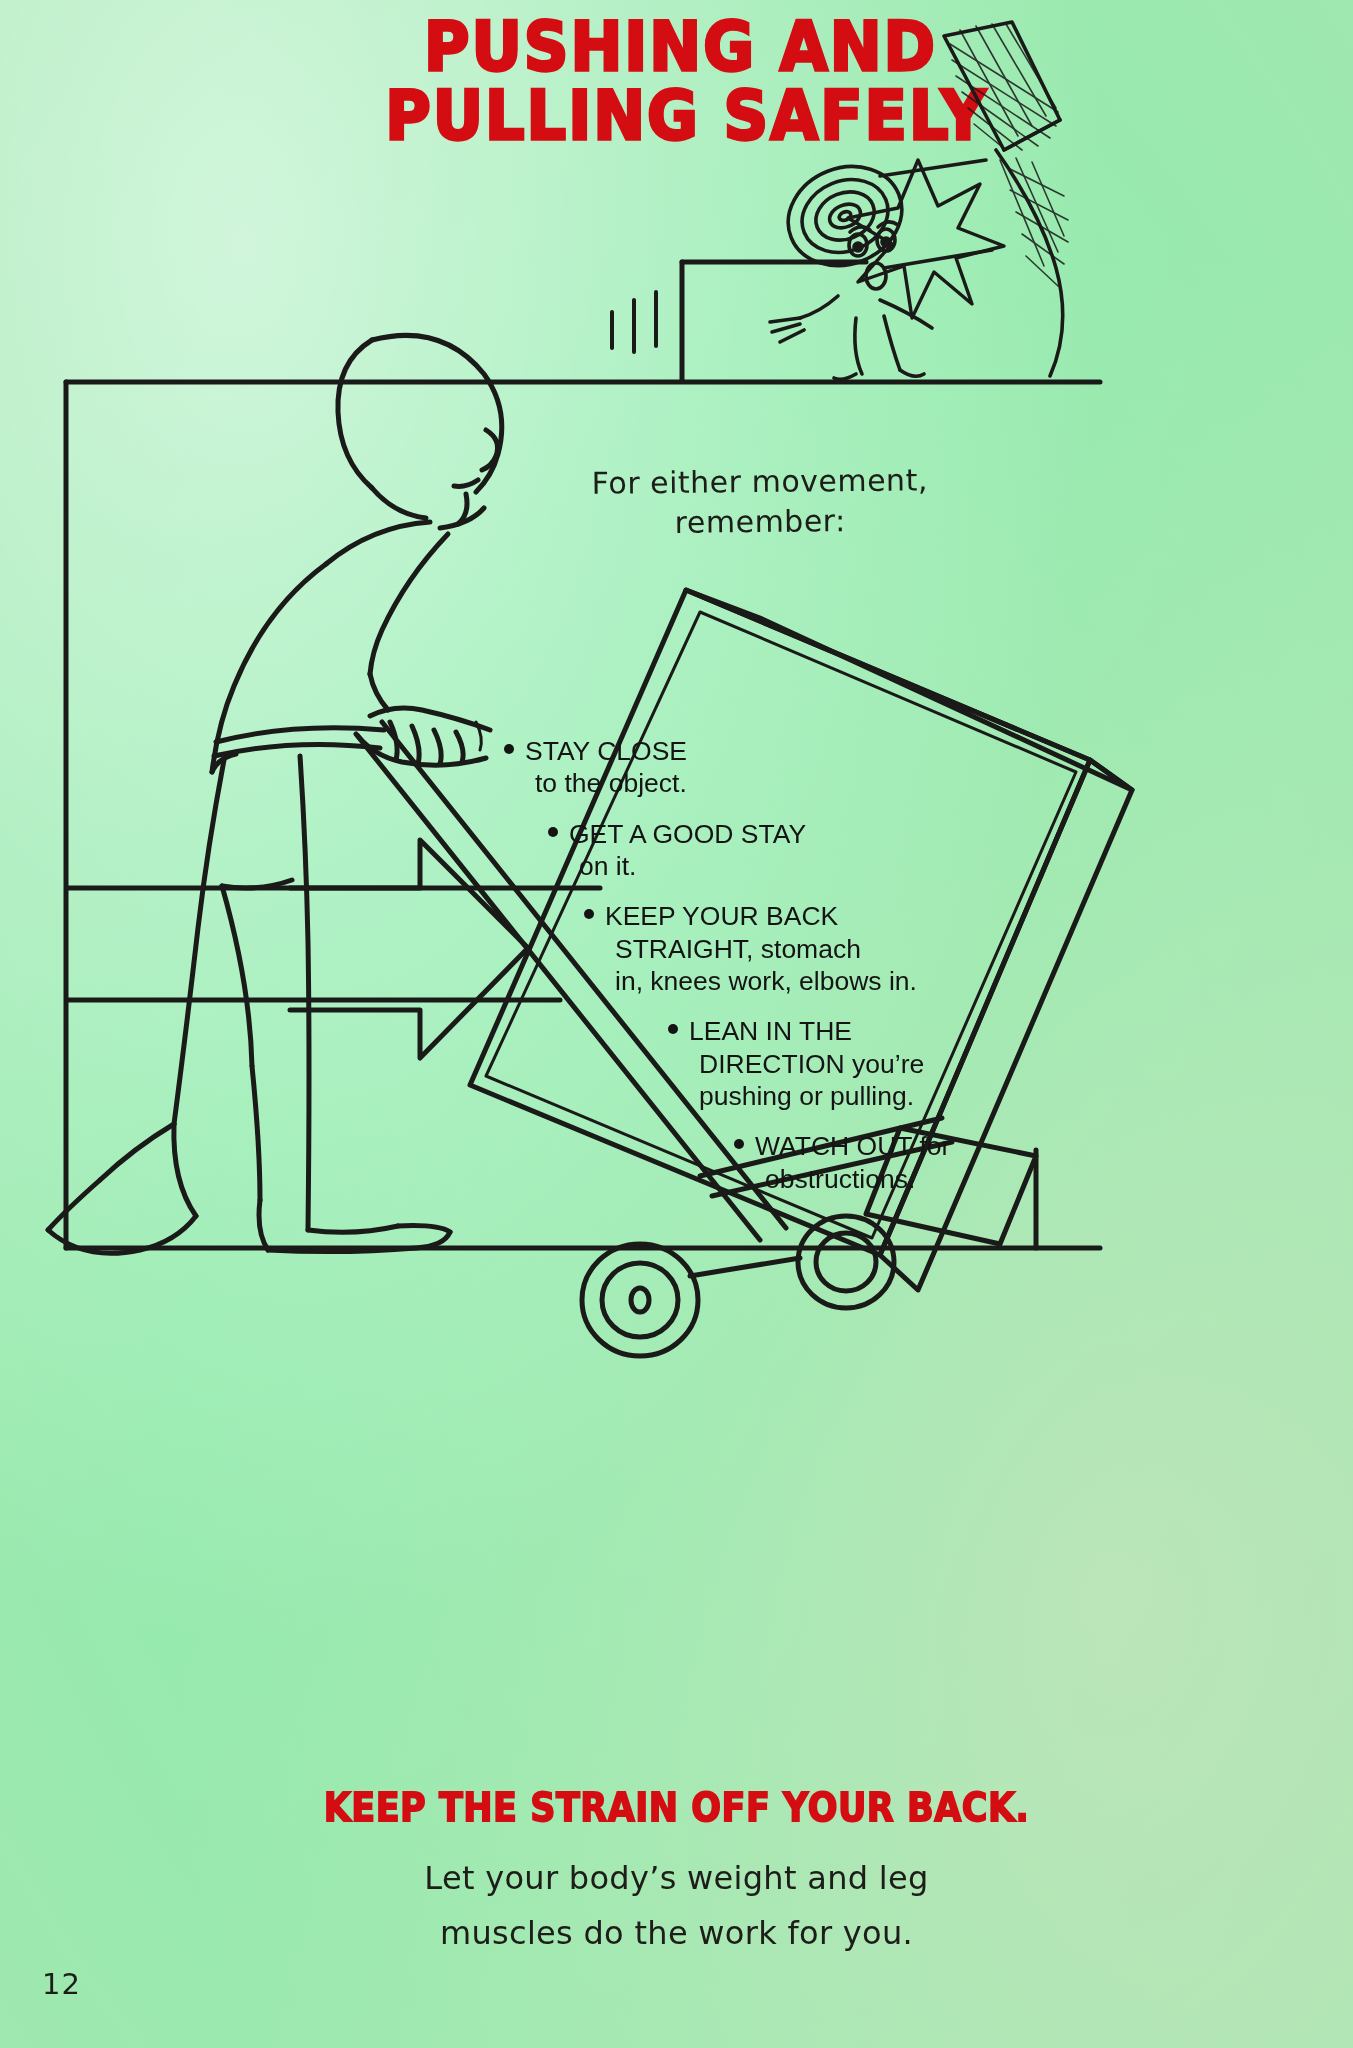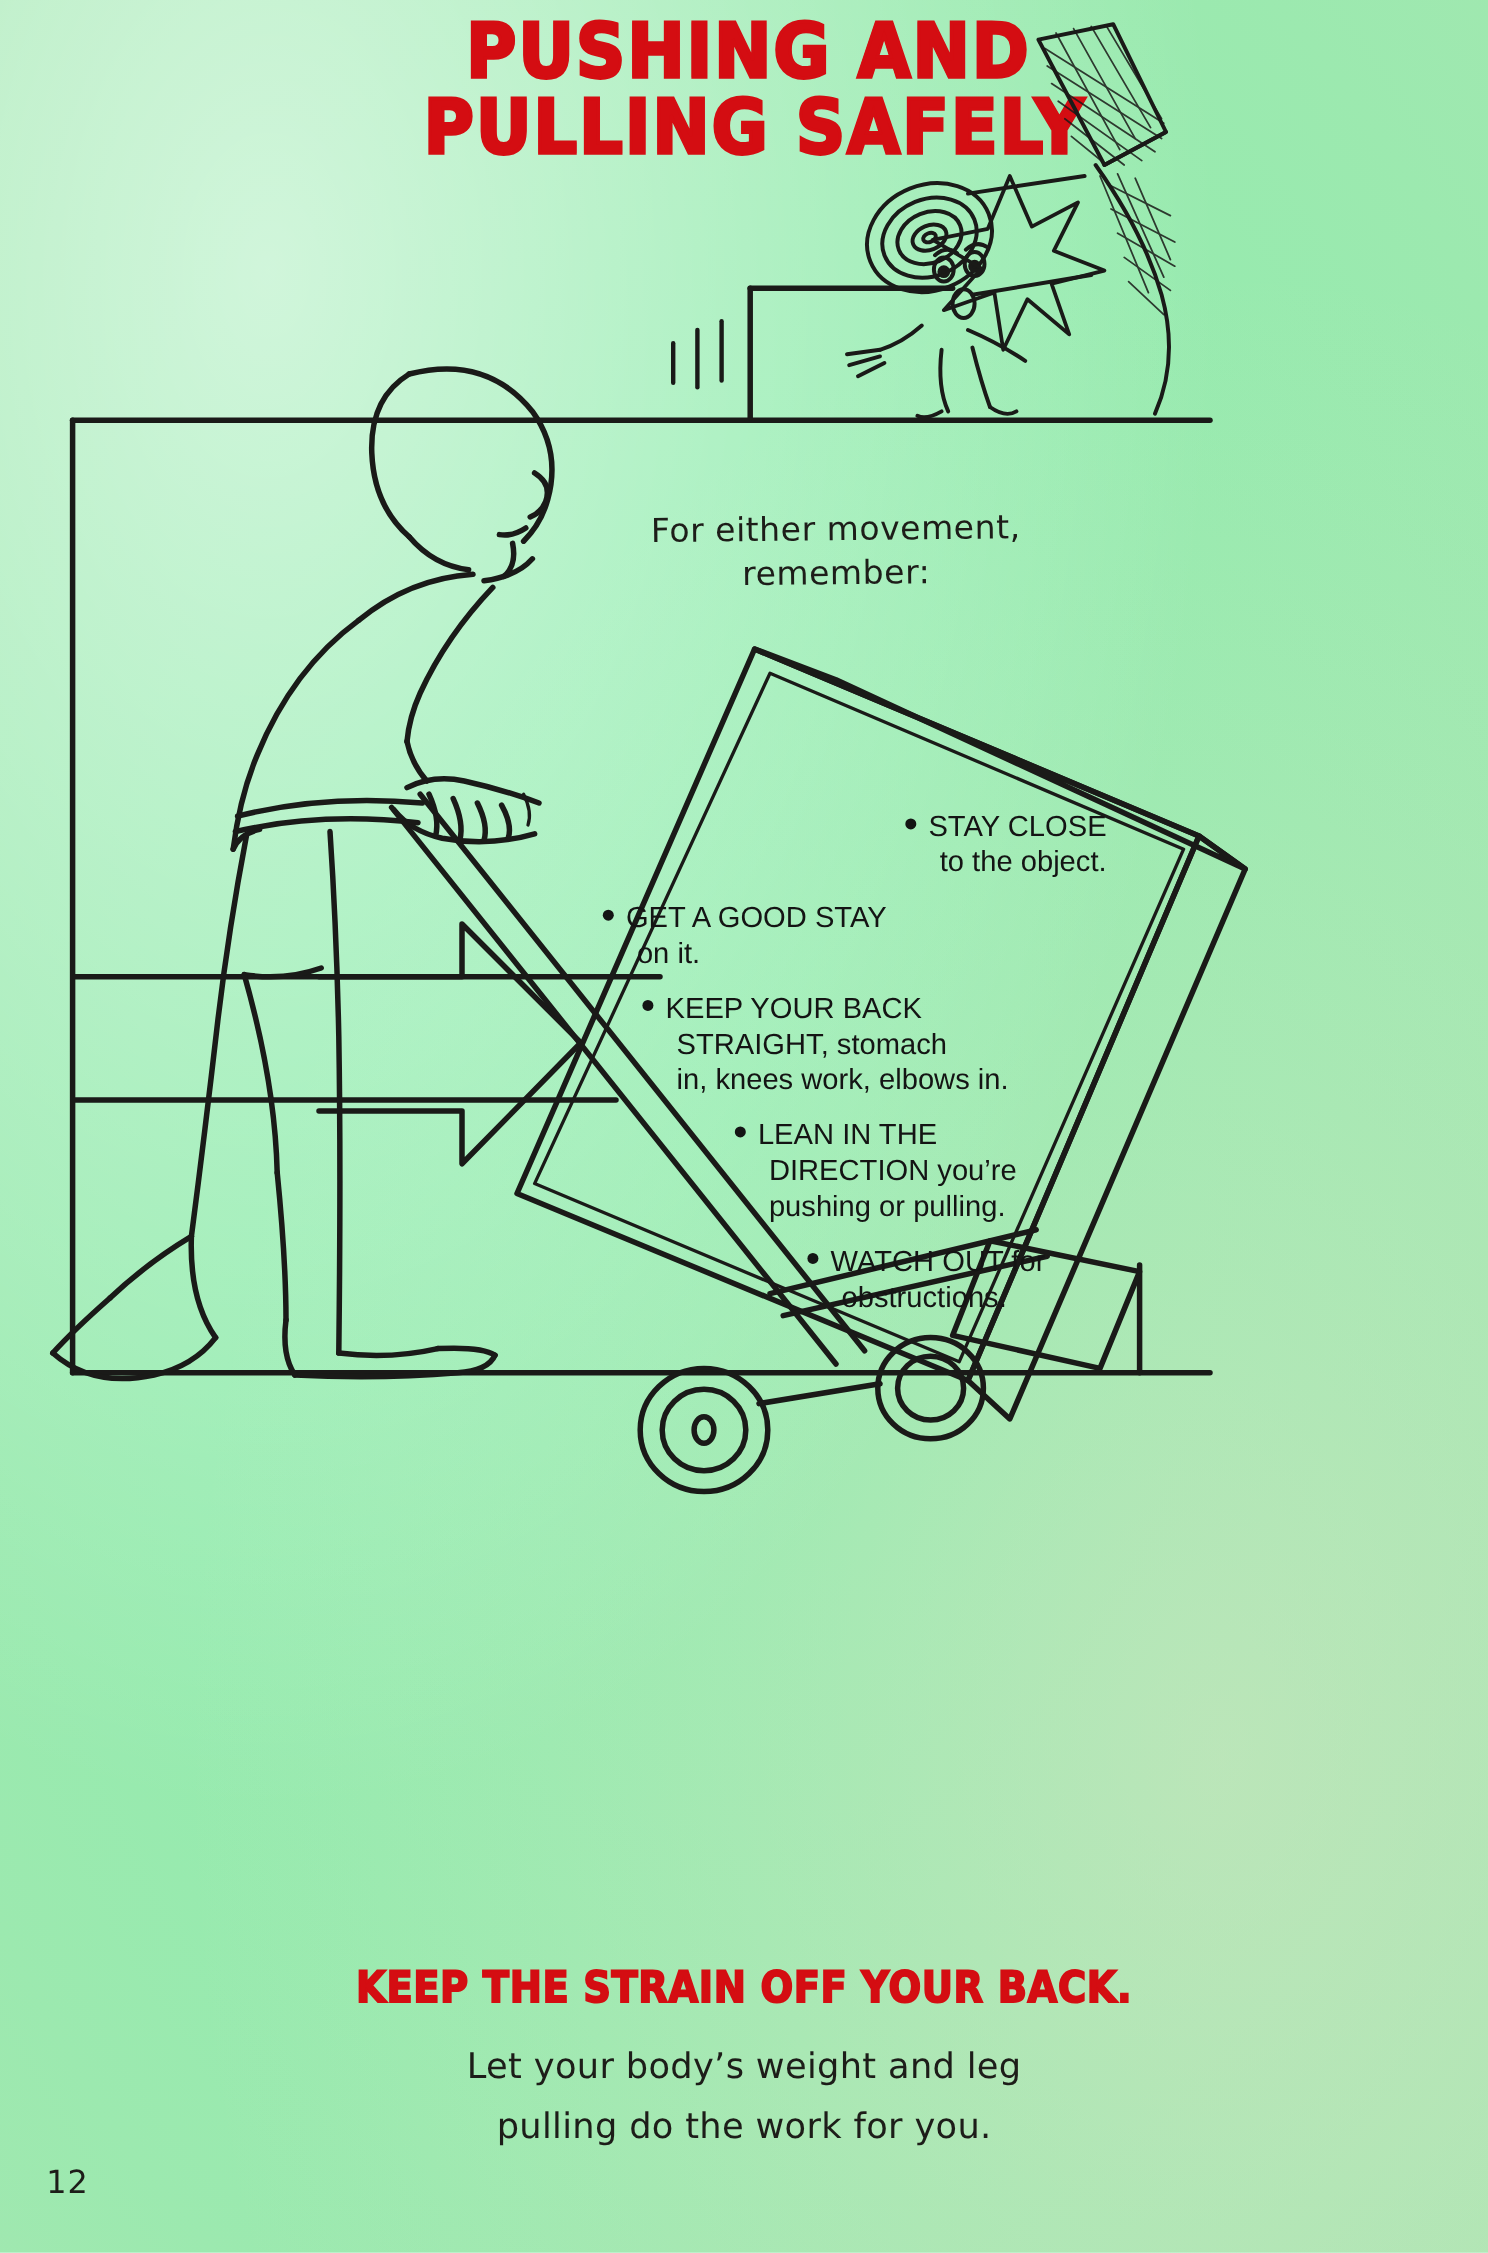--- a/index.html
+++ b/index.html
@@ -63,21 +63,21 @@
     font-size:26.5px;
     line-height:1.22;
   }
   .bullet{margin-bottom:18px;position:relative;}
   .bullet .dot{
     display:inline-block;width:10px;height:10px;border-radius:50%;
     background:#141414;vertical-align:middle;margin-right:11px;
     position:relative;top:-4px;
   }
   .bullet .txt{display:inline;}
-  .b1{padding-left:18px;text-align:right;}
+  .b1{padding-left:18px;}
   .b2{padding-left:62px;}
   .b3{padding-left:98px;}
   .b4{padding-left:182px;}
   .b5{padding-left:248px;}
   .bl{display:block;}
   .bl.ind1{padding-left:31px;}
   .bl.ind2{padding-left:31px;}
 
   
   #footline{
@@ -317,18 +317,18 @@
       <span class="dot"></span><span class="txt">WATCH OUT for</span>
       <span class="bl ind1">obstructions.</span>
     </div>
 
   </div>
 
   <div id="footline">KEEP THE STRAIN OFF YOUR BACK.</div>
 
   <div id="footcap">
     <span class="l">Let your body’s weight and leg</span>
-    <span class="l">pulling do the work for you.</span>
+    <span class="l">muscles do the work for you.</span>
   </div>
 
   <div id="pagenum">12</div>
 
 </div>
 
 </body></html>

